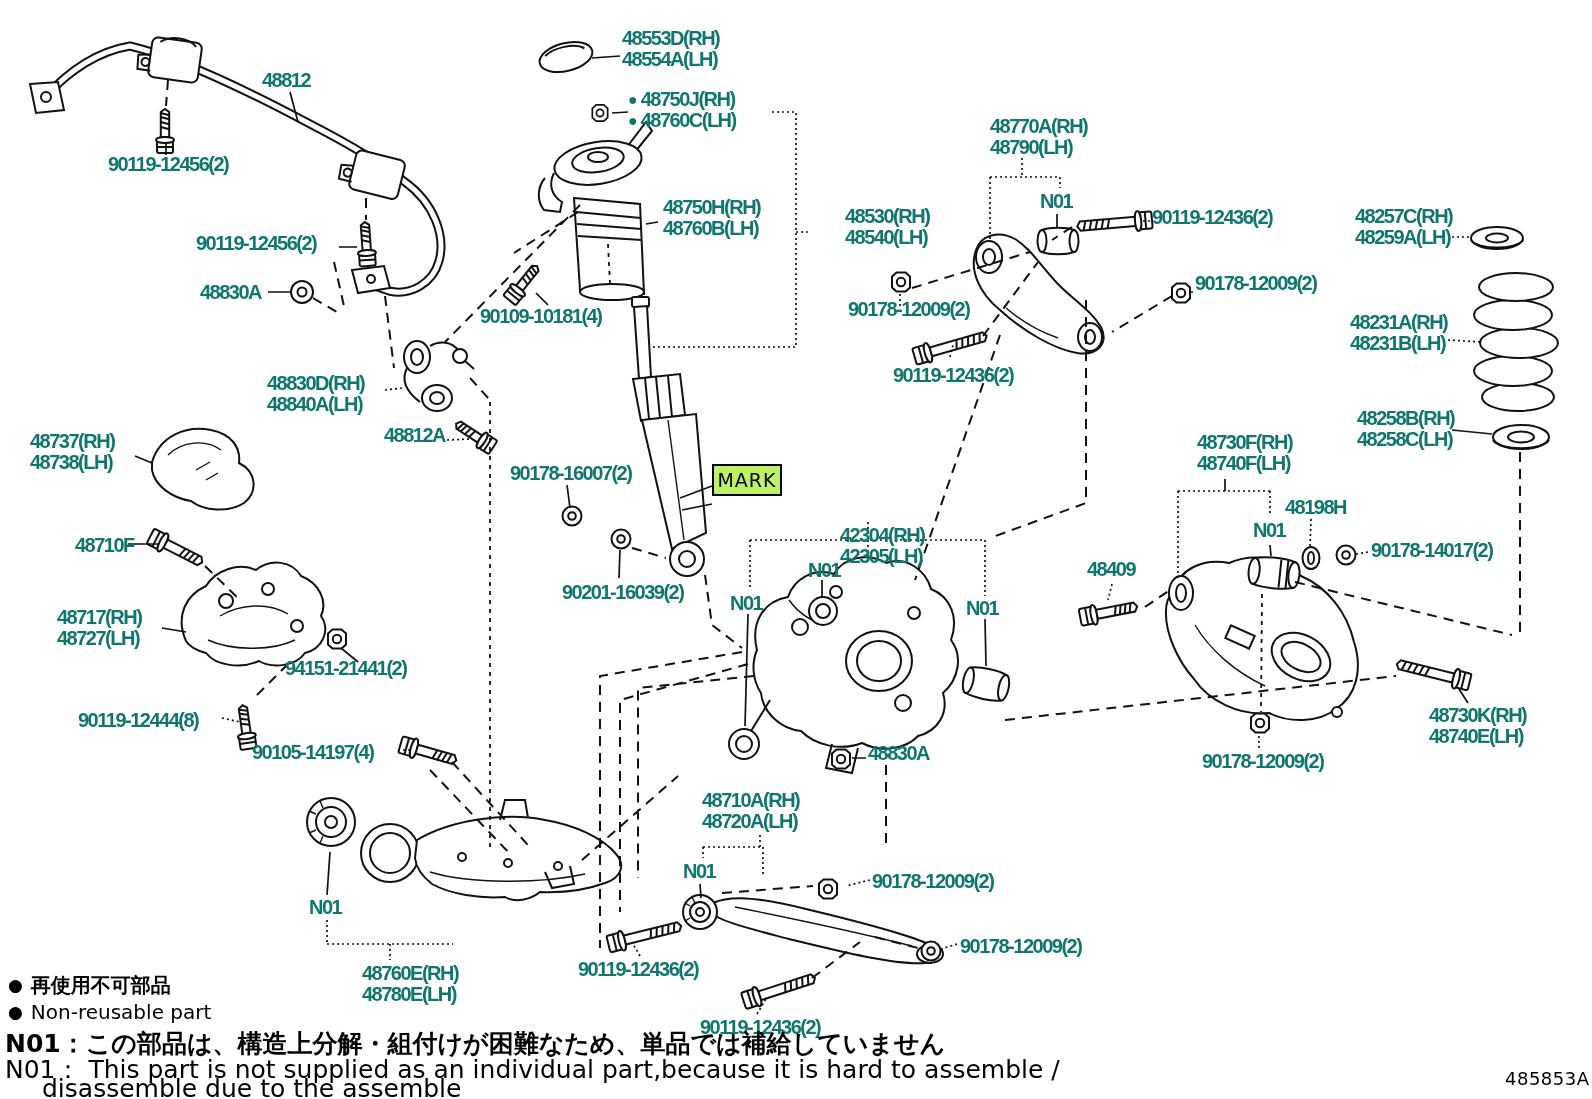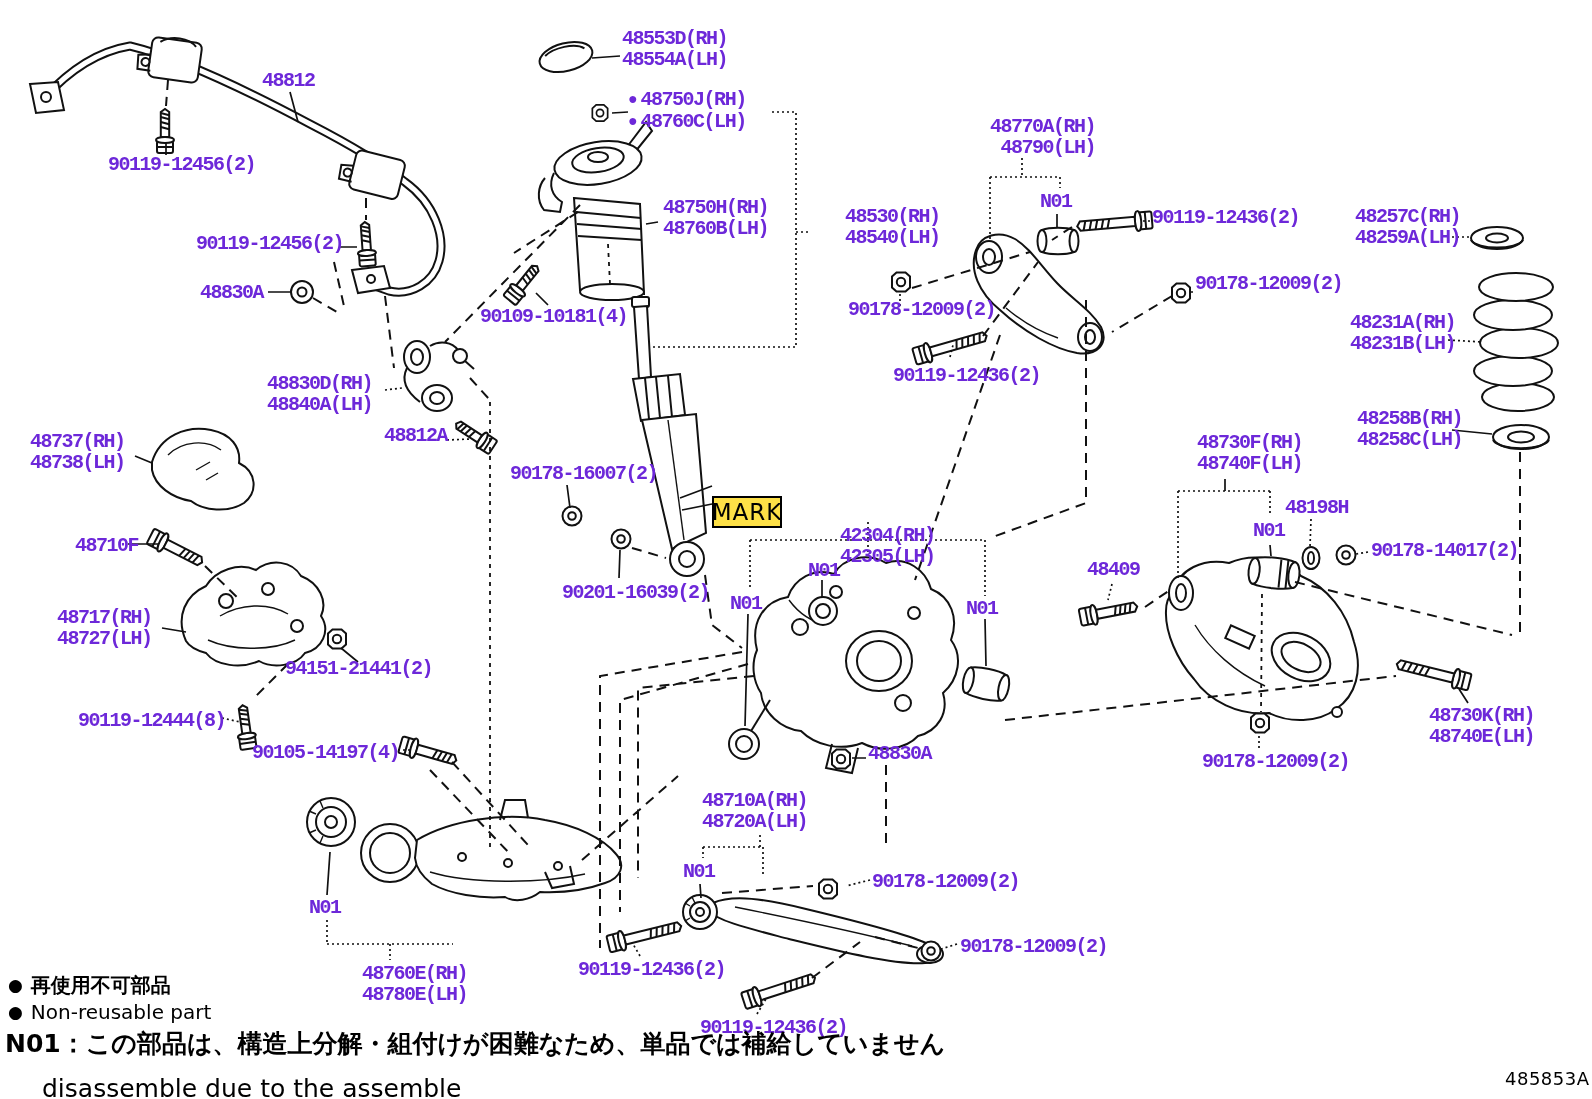--- a/index.html
+++ b/index.html
@@ -1,26 +1,26 @@
 <!DOCTYPE html>
 <html><head>
 <meta charset="utf-8">
 <style>
   html,body{margin:0;padding:0;background:#fff;}
   .stage{position:relative;width:1592px;height:1099px;background:#fff;overflow:hidden;
          font-family:"DejaVu Sans",sans-serif;color:#000;}
   .stage svg{position:absolute;left:0;top:0;}
   #labels-layer{position:absolute;left:0;top:0;width:100%;height:100%;}
   .plabel{position:absolute;white-space:nowrap;
-          font-family:Liberation Mono, monospace;font-weight:700;
-          font-size:20px;line-height:21px;letter-spacing:-1.5px;color:#6d28d9;text-align:right;}
+          font-family:Liberation Sans, sans-serif;font-weight:700;
+          font-size:20px;line-height:21px;letter-spacing:-1.5px;color:#0f766e;}
   .blt{font-size:16px;letter-spacing:0;margin-right:3px;vertical-align:1px;}
-  .mark-box{position:absolute;left:712px;top:496px;width:66px;height:28px;
+  .mark-box{position:absolute;left:712px;top:464px;width:66px;height:28px;
             border:2.5px solid #000;display:flex;align-items:center;justify-content:center;
-            font-family:"DejaVu Sans",sans-serif;font-size:23px;letter-spacing:1px;background:#fde047;}
+            font-family:"DejaVu Sans",sans-serif;font-size:19px;letter-spacing:1px;background:#bef264;}
   .legend-line{position:absolute;white-space:nowrap;font-size:20px;}
   .legend-line .blt{font-size:17px;margin-right:8px;}
   .lg-bold{font-weight:700;}
   .lg-n01{font-size:25px;}
   .doc-number{position:absolute;left:1505px;top:1068px;font-size:18px;
               font-family:"DejaVu Sans",sans-serif;letter-spacing:0.5px;}
   .p,.pn{fill:#fff;stroke:#111;stroke-width:2;}
   .nofill{fill:none;}
   .thin{stroke-width:1.4;}
   .tube-o{fill:none;stroke:#111;stroke-width:9;}
@@ -474,17 +474,18 @@
   <span>MARK</span>
 </div>
 
 <div class="legend-line lg-bold" style="left:8px;top:972px;">
   <span class="blt">●</span><span>再使用不可部品</span>
 </div>
 <div class="legend-line" style="left:8px;top:1000px;">
   <span class="blt">●</span><span>Non-reusable part</span>
 </div>
 <div class="legend-line lg-bold lg-n01" style="left:5px;top:1027px;">N01：この部品は、構造上分解・組付けが困難なため、単品では補給していません</div>
+<div class="legend-line lg-n01" style="left:5px;top:1053px;">N01： This part is not supplied as an individual part,because it is hard to assemble /</div>
 <div class="legend-line lg-n01" style="left:42px;top:1074px;">disassemble due to the assemble</div>
 
 <div class="doc-number">485853A</div>
 
 </div>
 
 </body></html>

